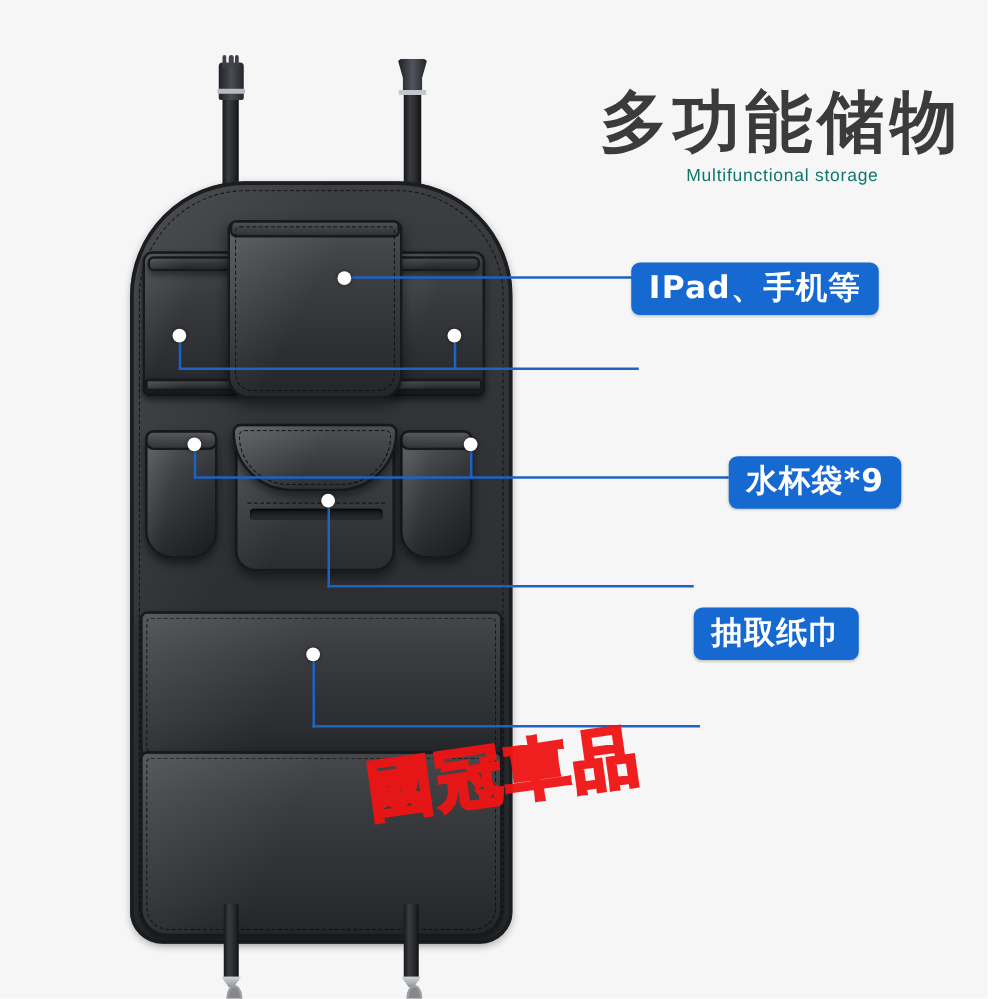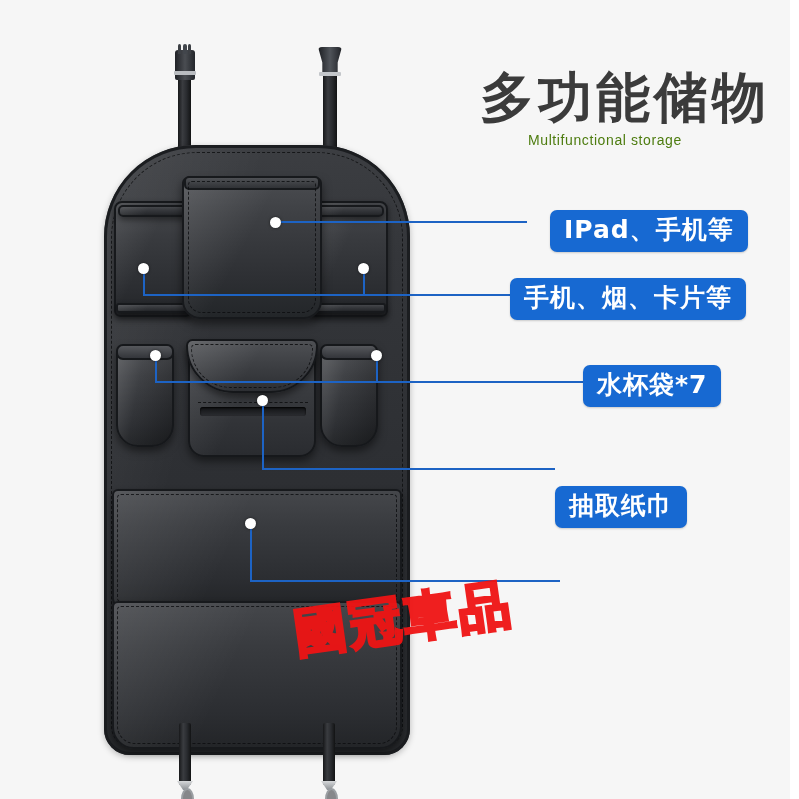--- a/index.html
+++ b/index.html
@@ -23,25 +23,25 @@
     top: 62px;
     font-size: 54px;
     font-weight: 700;
     letter-spacing: 4px;
     color: #3b3b3b;
     white-space: nowrap;
     font-family: "DejaVu Sans", "Liberation Sans", sans-serif;
   }
   .title-en {
     position: absolute;
-    left: 528px;
+    left: 549px;
     top: 132px;
     font-size: 14px;
     letter-spacing: 0.6px;
-    color: #4d7c0f;
+    color: #0f766e;
     white-space: nowrap;
   }
 
   
   #product {
     position: absolute;
     left: 96px;
     top: 45px;
     width: 330px;
     height: 740px;
@@ -351,35 +351,34 @@
     <div class="pocket-stitch mag-bot-stitch"></div>
 
     <div class="strap strap-bot-l"></div>
     <div class="strap strap-bot-r"></div>
     <div class="hook hook-l"></div>
     <div class="hook hook-r"></div>
   </div>
 
   <div class="dot" style="left:270px; top:217px;"></div>
   <div class="lead lead-h" style="left:281px; top:221px; width:246px;"></div>
-  <div class="badge" style="left:550px; top:210px;">IPad、手机等</div>
+  <div class="badge" style="left:505px; top:210px;">IPad、手机等</div>
 
   <div class="dot" style="left:138px; top:263px;"></div>
   <div class="lead lead-v" style="left:143px; top:272px; height:24px;"></div>
   <div class="lead lead-h" style="left:143px; top:294px; width:368px;"></div>
   <div class="dot" style="left:358px; top:263px;"></div>
   <div class="lead lead-v" style="left:363px; top:272px; height:24px;"></div>
-  <div class="badge" style="left:510px; top:278px;">手机、烟、卡片等</div>
 
   <div class="dot" style="left:150px; top:350px;"></div>
   <div class="lead lead-v" style="left:155px; top:359px; height:24px;"></div>
   <div class="lead lead-h" style="left:155px; top:381px; width:428px;"></div>
   <div class="dot" style="left:371px; top:350px;"></div>
   <div class="lead lead-v" style="left:376px; top:359px; height:24px;"></div>
-  <div class="badge" style="left:583px; top:365px;">水杯袋*7</div>
+  <div class="badge" style="left:583px; top:365px;">水杯袋*9</div>
 
   <div class="dot" style="left:257px; top:395px;"></div>
   <div class="lead lead-v" style="left:262px; top:404px; height:66px;"></div>
   <div class="lead lead-h" style="left:262px; top:468px; width:293px;"></div>
   <div class="badge" style="left:555px; top:452px;margin-top:34px;">抽取纸巾</div>
 
   <div class="dot" style="left:245px; top:518px;"></div>
   <div class="lead lead-v" style="left:250px; top:527px; height:55px;"></div>
   <div class="lead lead-h" style="left:250px; top:580px; width:310px;"></div>
 

